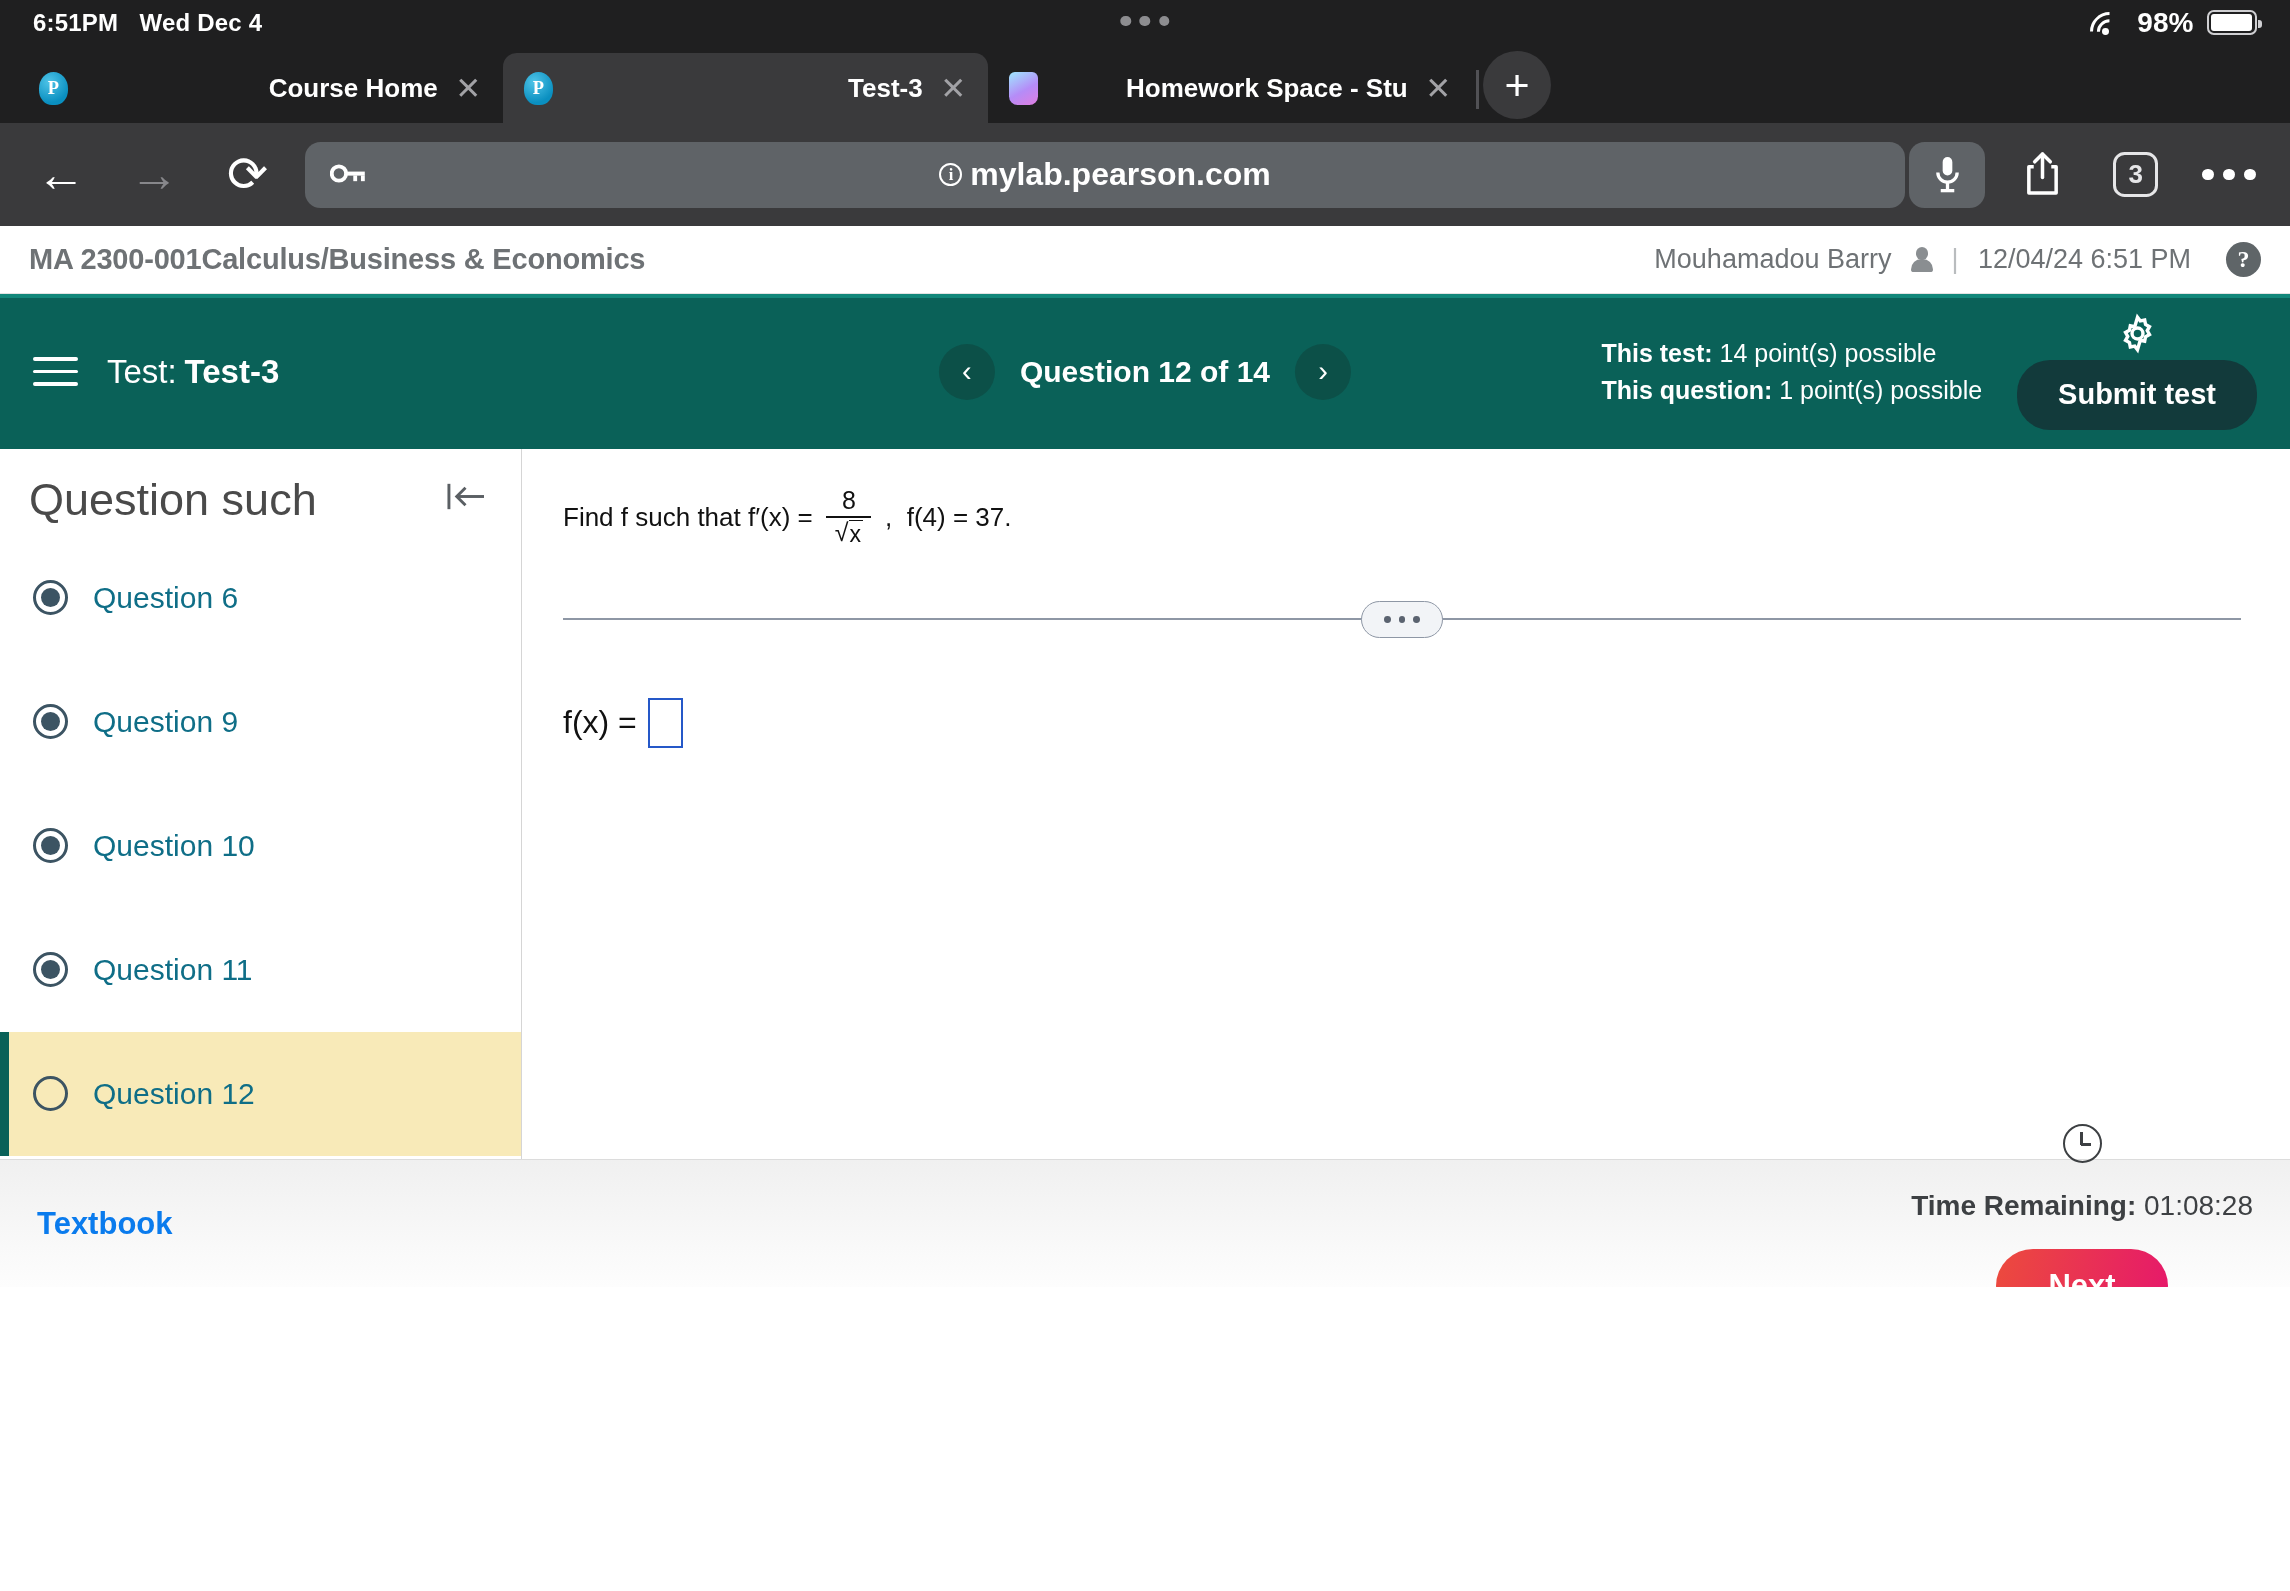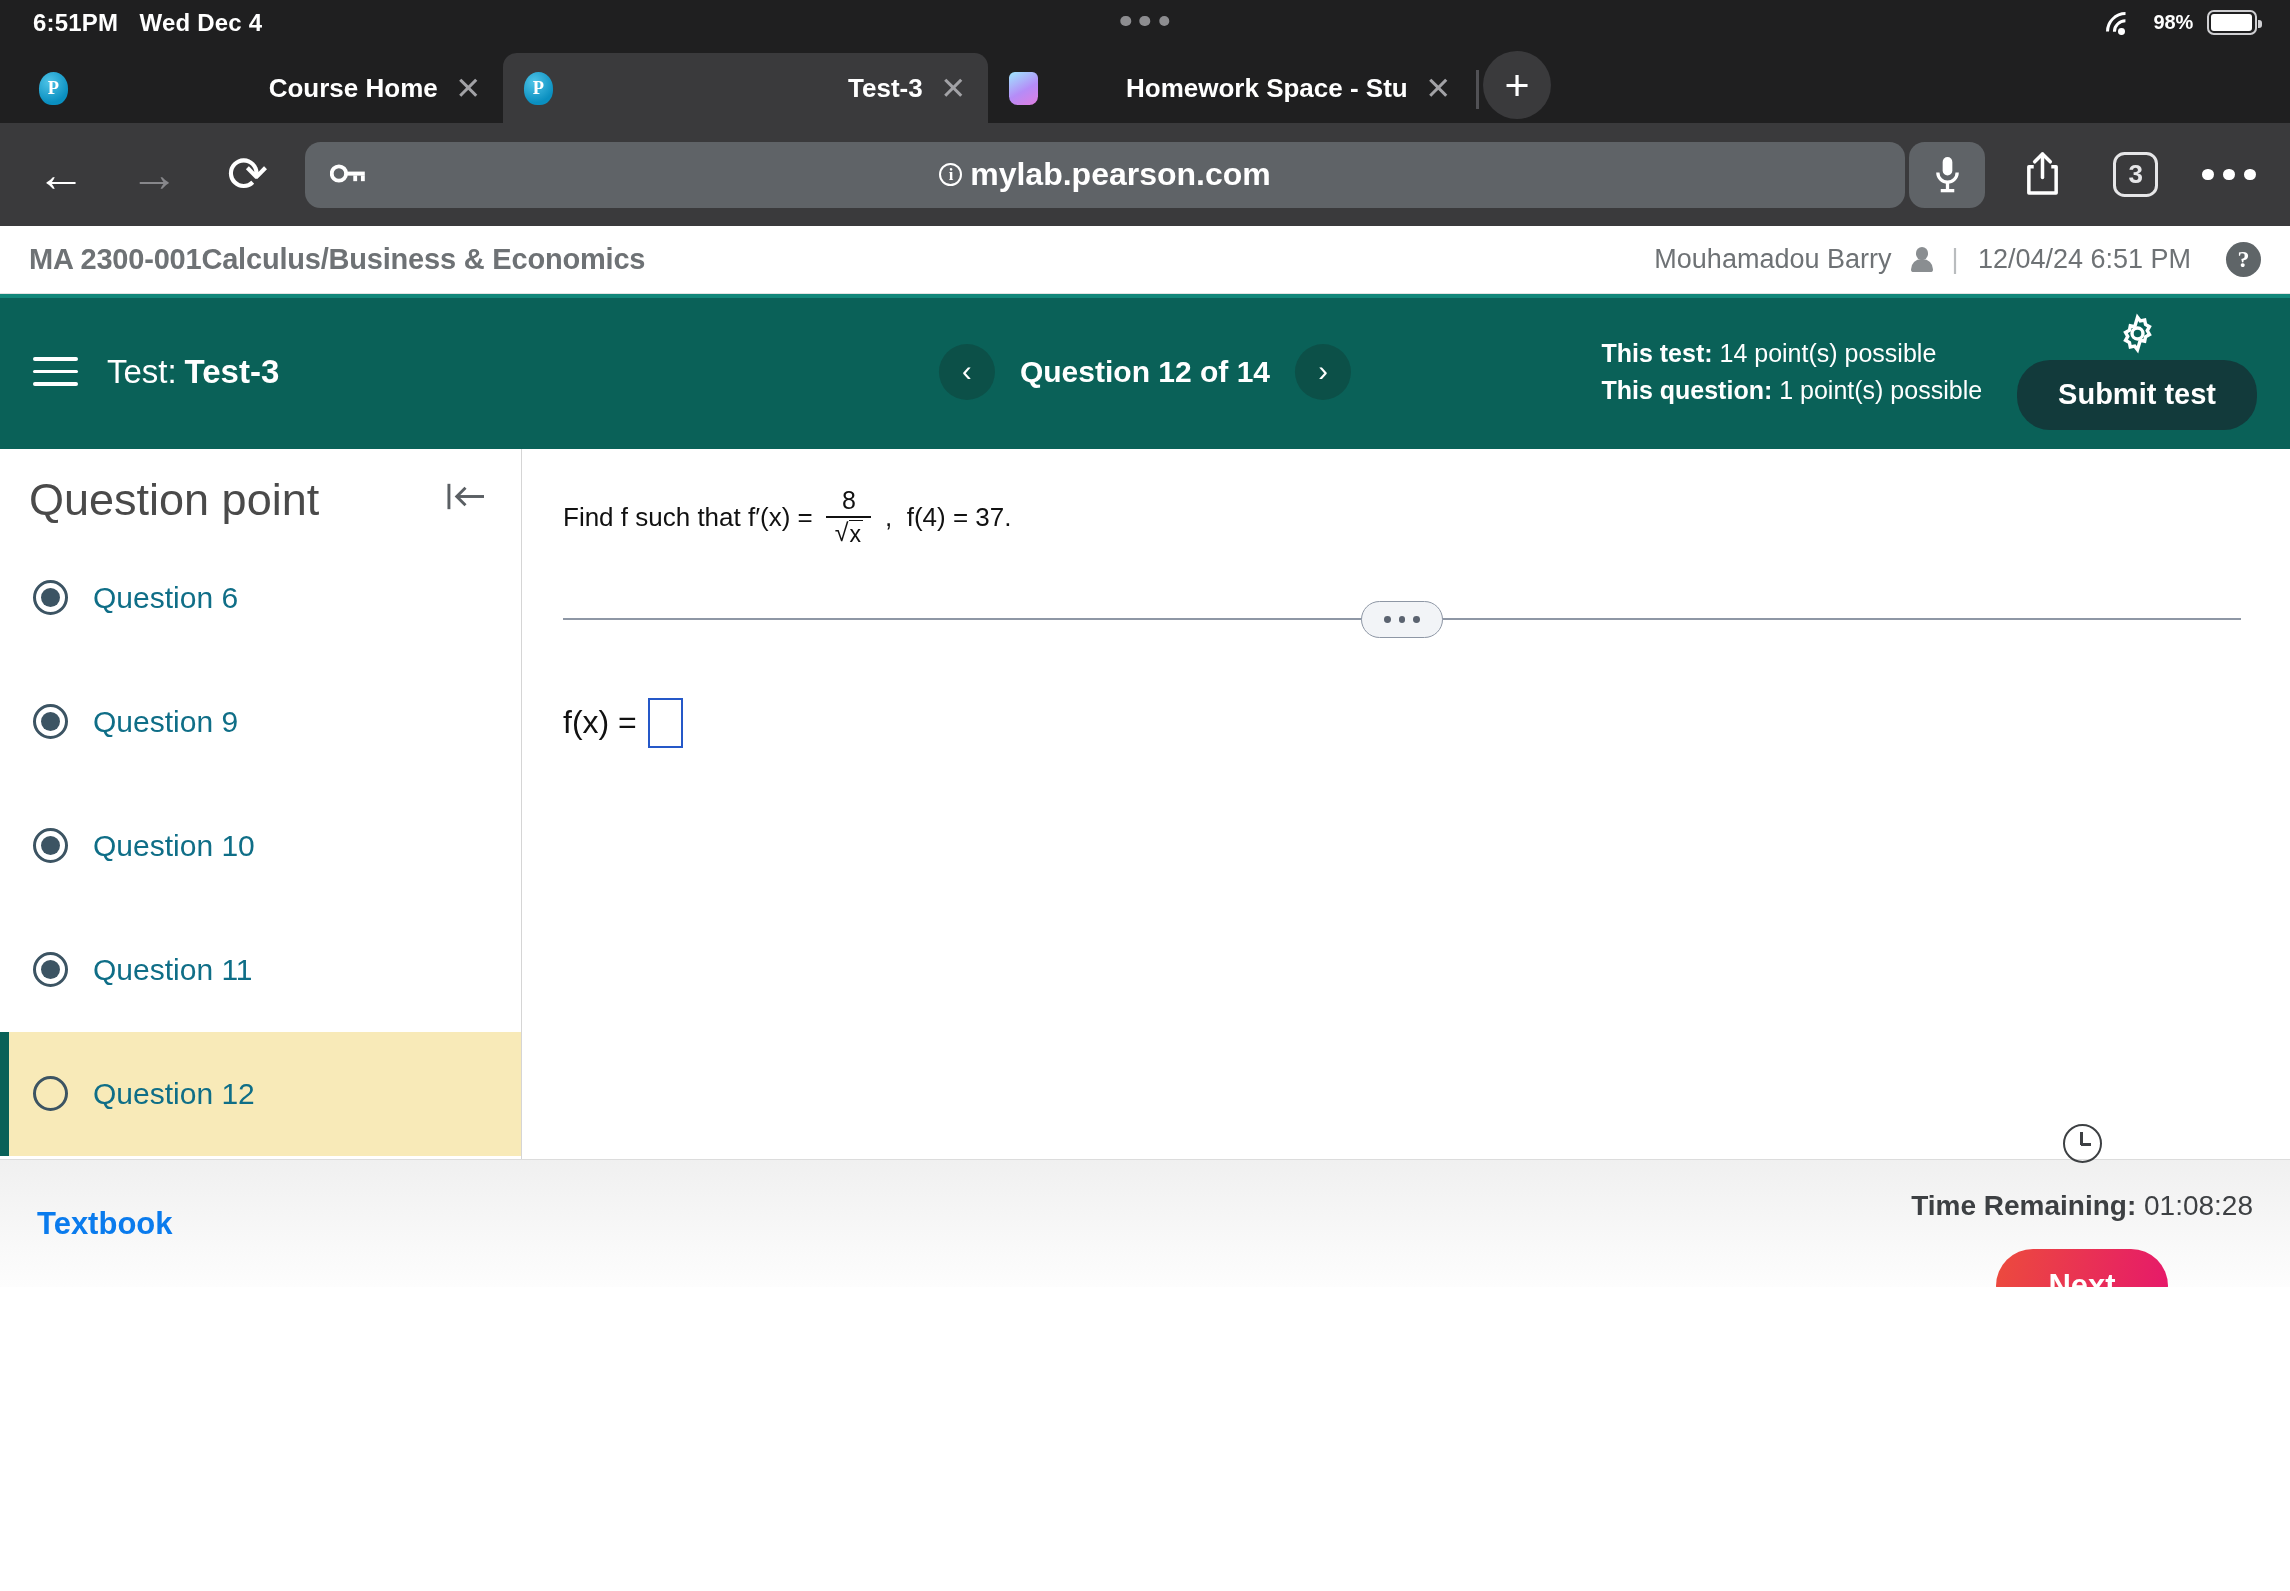--- a/index.html
+++ b/index.html
@@ -19,21 +19,21 @@
     position: relative;
   }
   .status-left { display: flex; align-items: center; gap: 21.3px; letter-spacing: 0.2px; }
   .status-dots {
     position: absolute; left: 50%; top: 15.5px; transform: translateX(-50%);
     display: flex; gap: 8.7px;
   }
   .status-dots i { width: 10.7px; height: 10.7px; border-radius: 50%; background: #8d8d90; display:block; }
   .status-right {
     margin-left: auto; display: flex; align-items: center; gap: 13.6px;
-    font-size: 20px; font-weight: bold; justify-content: flex-end;
+    font-size: 28px; font-weight: bold; justify-content: flex-end;
   }
   .wifi-ic { width: 35px; height: 25px; position: relative; display:inline-block; }
   .wifi-ic::before, .wifi-ic::after, .wifi-ic i {
     content: ""; position: absolute; border: 3.9px solid #fff; border-bottom-color: transparent;
     border-left-color: transparent; border-right-color: transparent; border-radius: 50%;
   }
   .wifi-ic::before { width: 33px; height: 33px; left: 1px; top: 1.9px; transform: rotate(-45deg); }
   .wifi-ic::after  { width: 19.4px; height: 19.4px; left: 7.8px; top: 8.7px; transform: rotate(-45deg); }
   .wifi-ic i { width: 6.8px; height: 6.8px; left: 13.6px; top: 18.4px; background: #fff; border: none; border-radius: 50%; }
   .batt { width: 50px; height: 25px; border: 2.9px solid #cfcfd2; border-radius: 6.8px; position: relative; padding: 1.9px;}
@@ -309,21 +309,21 @@
       </svg>
     </span>
     <button class="submitbtn">Submit test</button>
   </div>
 </div>
 
 <div class="main">
 
   <div class="sidebar">
     <div class="qlhead">
-      <h2>Question point</h2>
+      <h2>Question such</h2>
       <span class="collapseic">
         <svg width="45" height="39" viewBox="0 0 46 40" fill="none" stroke="#5a5f63" stroke-width="3">
           <path d="M6 7v26"></path>
             <path d="M42 20H14"></path>
             <path d="M23 11l-9 9 9 9"></path>
         </svg>
       </span>
     </div>
     <div class="qitem">
       <span class="radio filled"></span>

